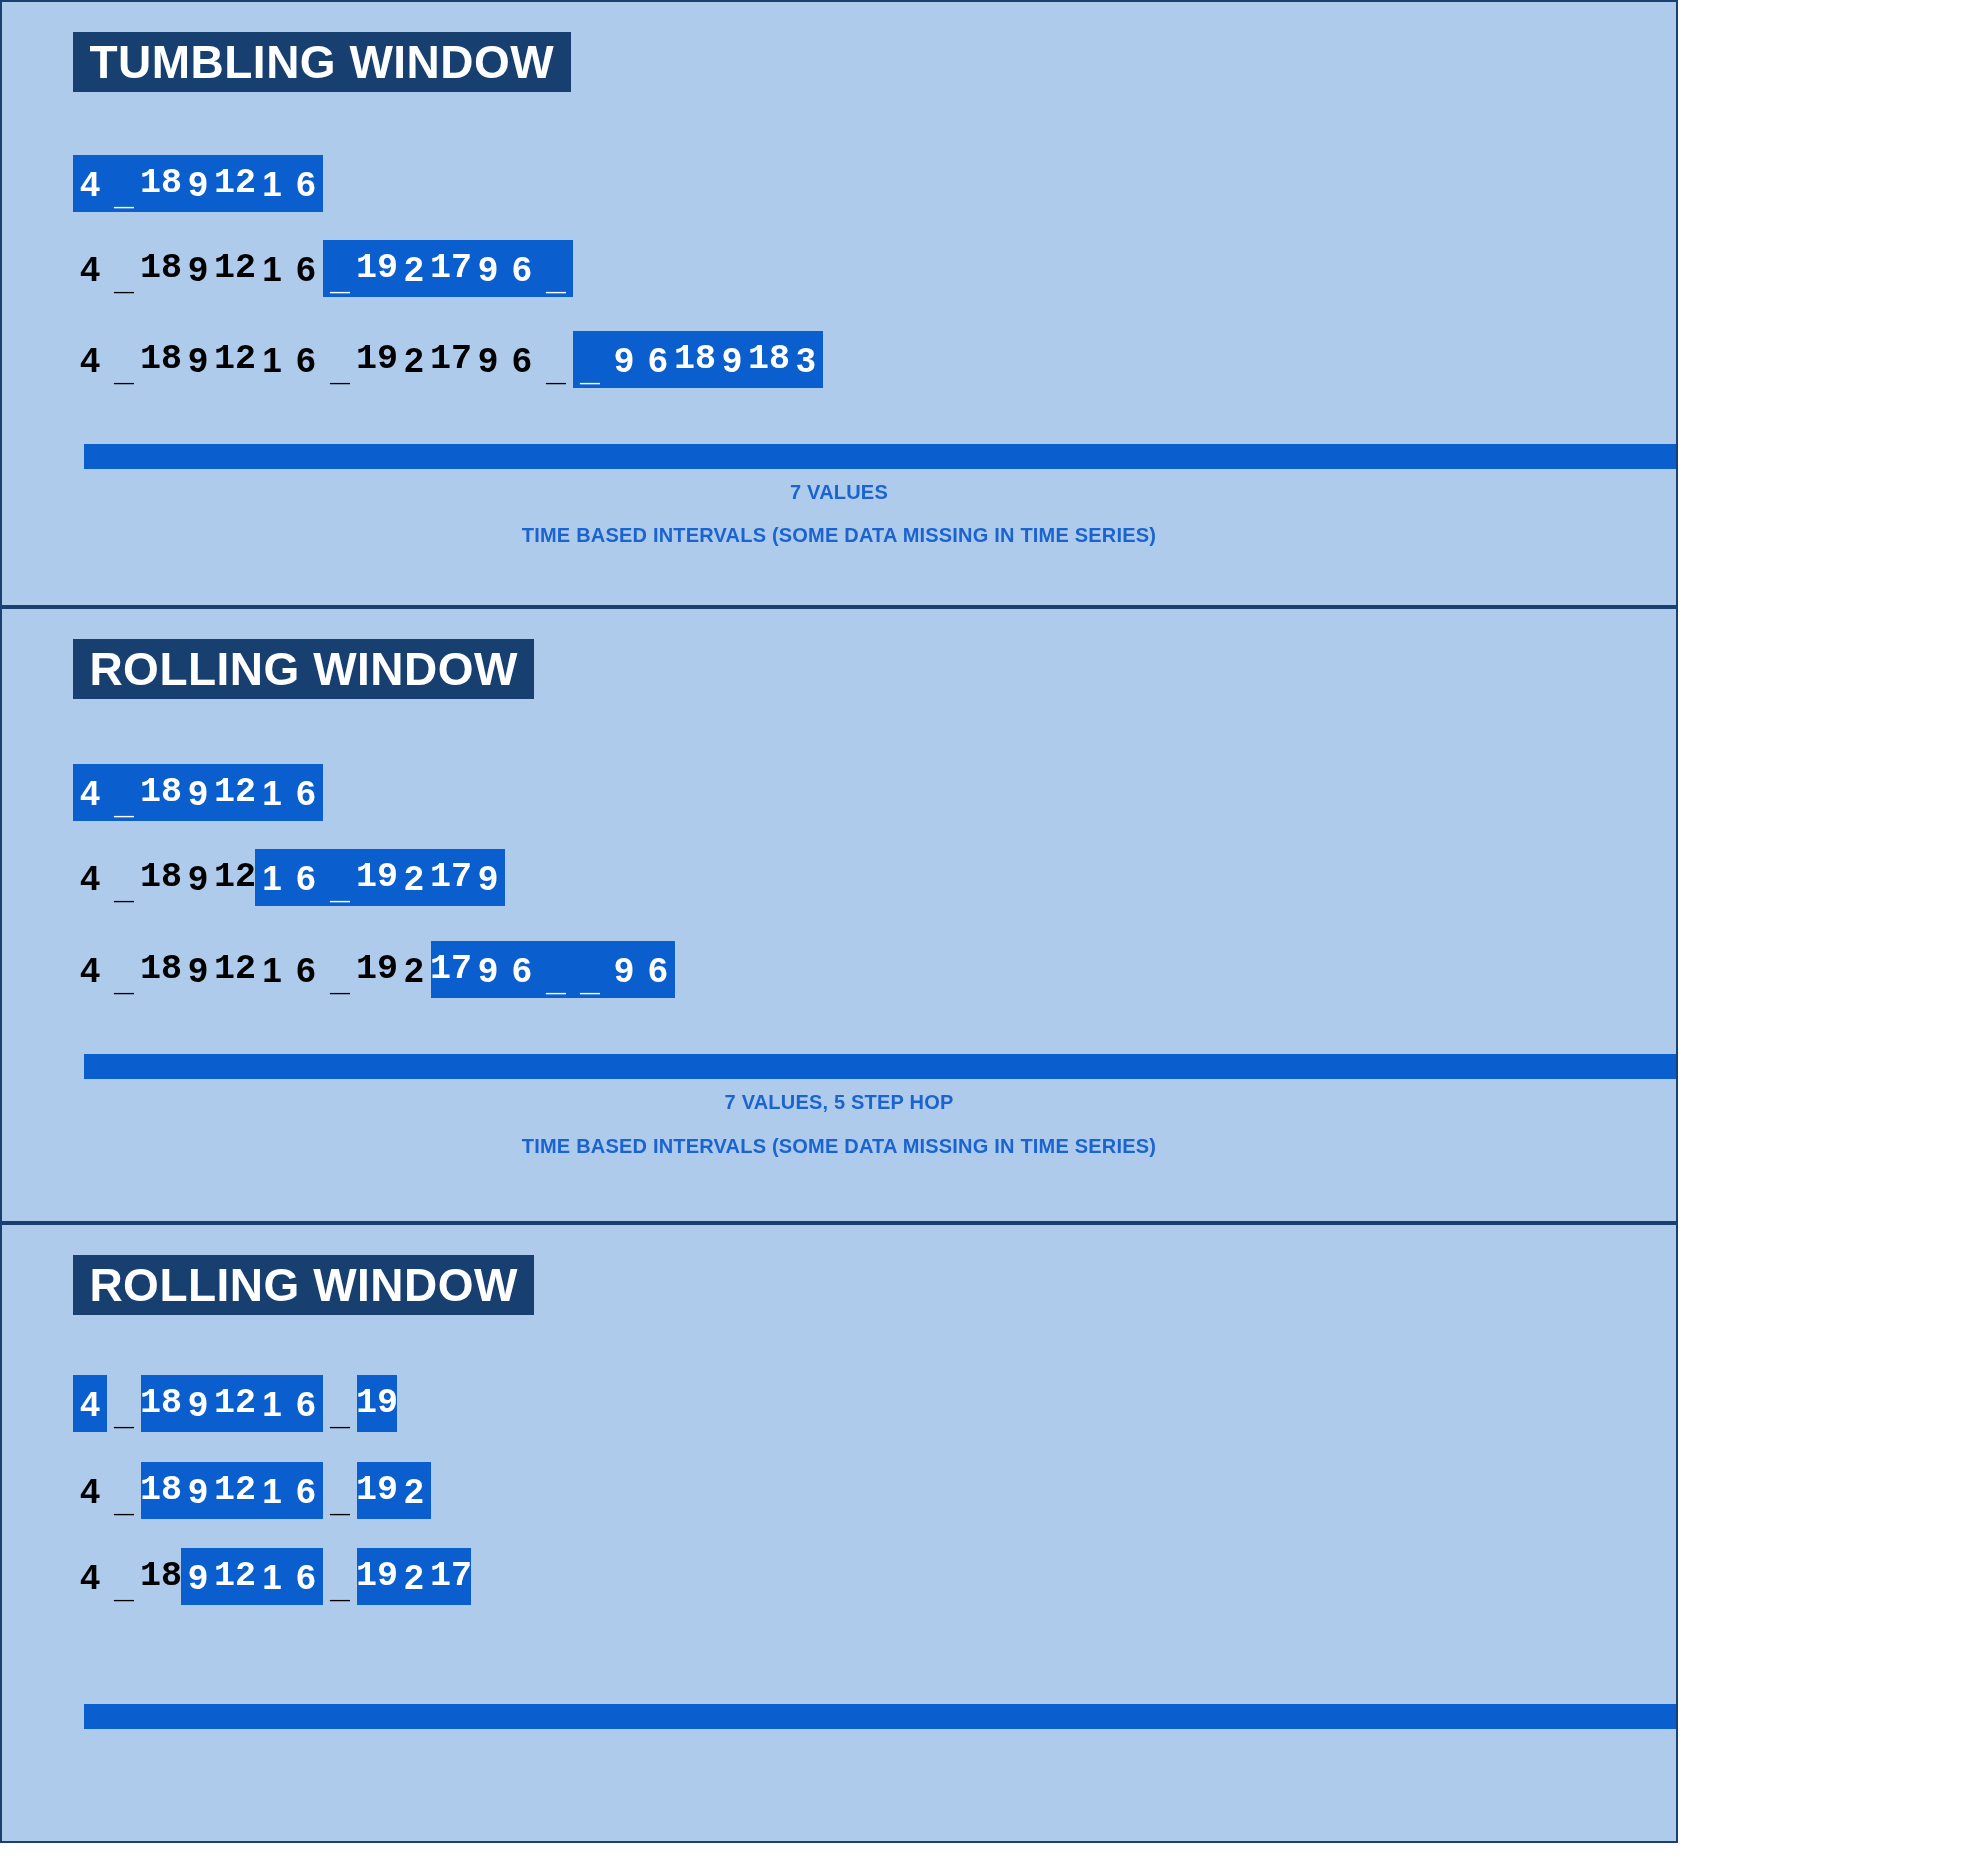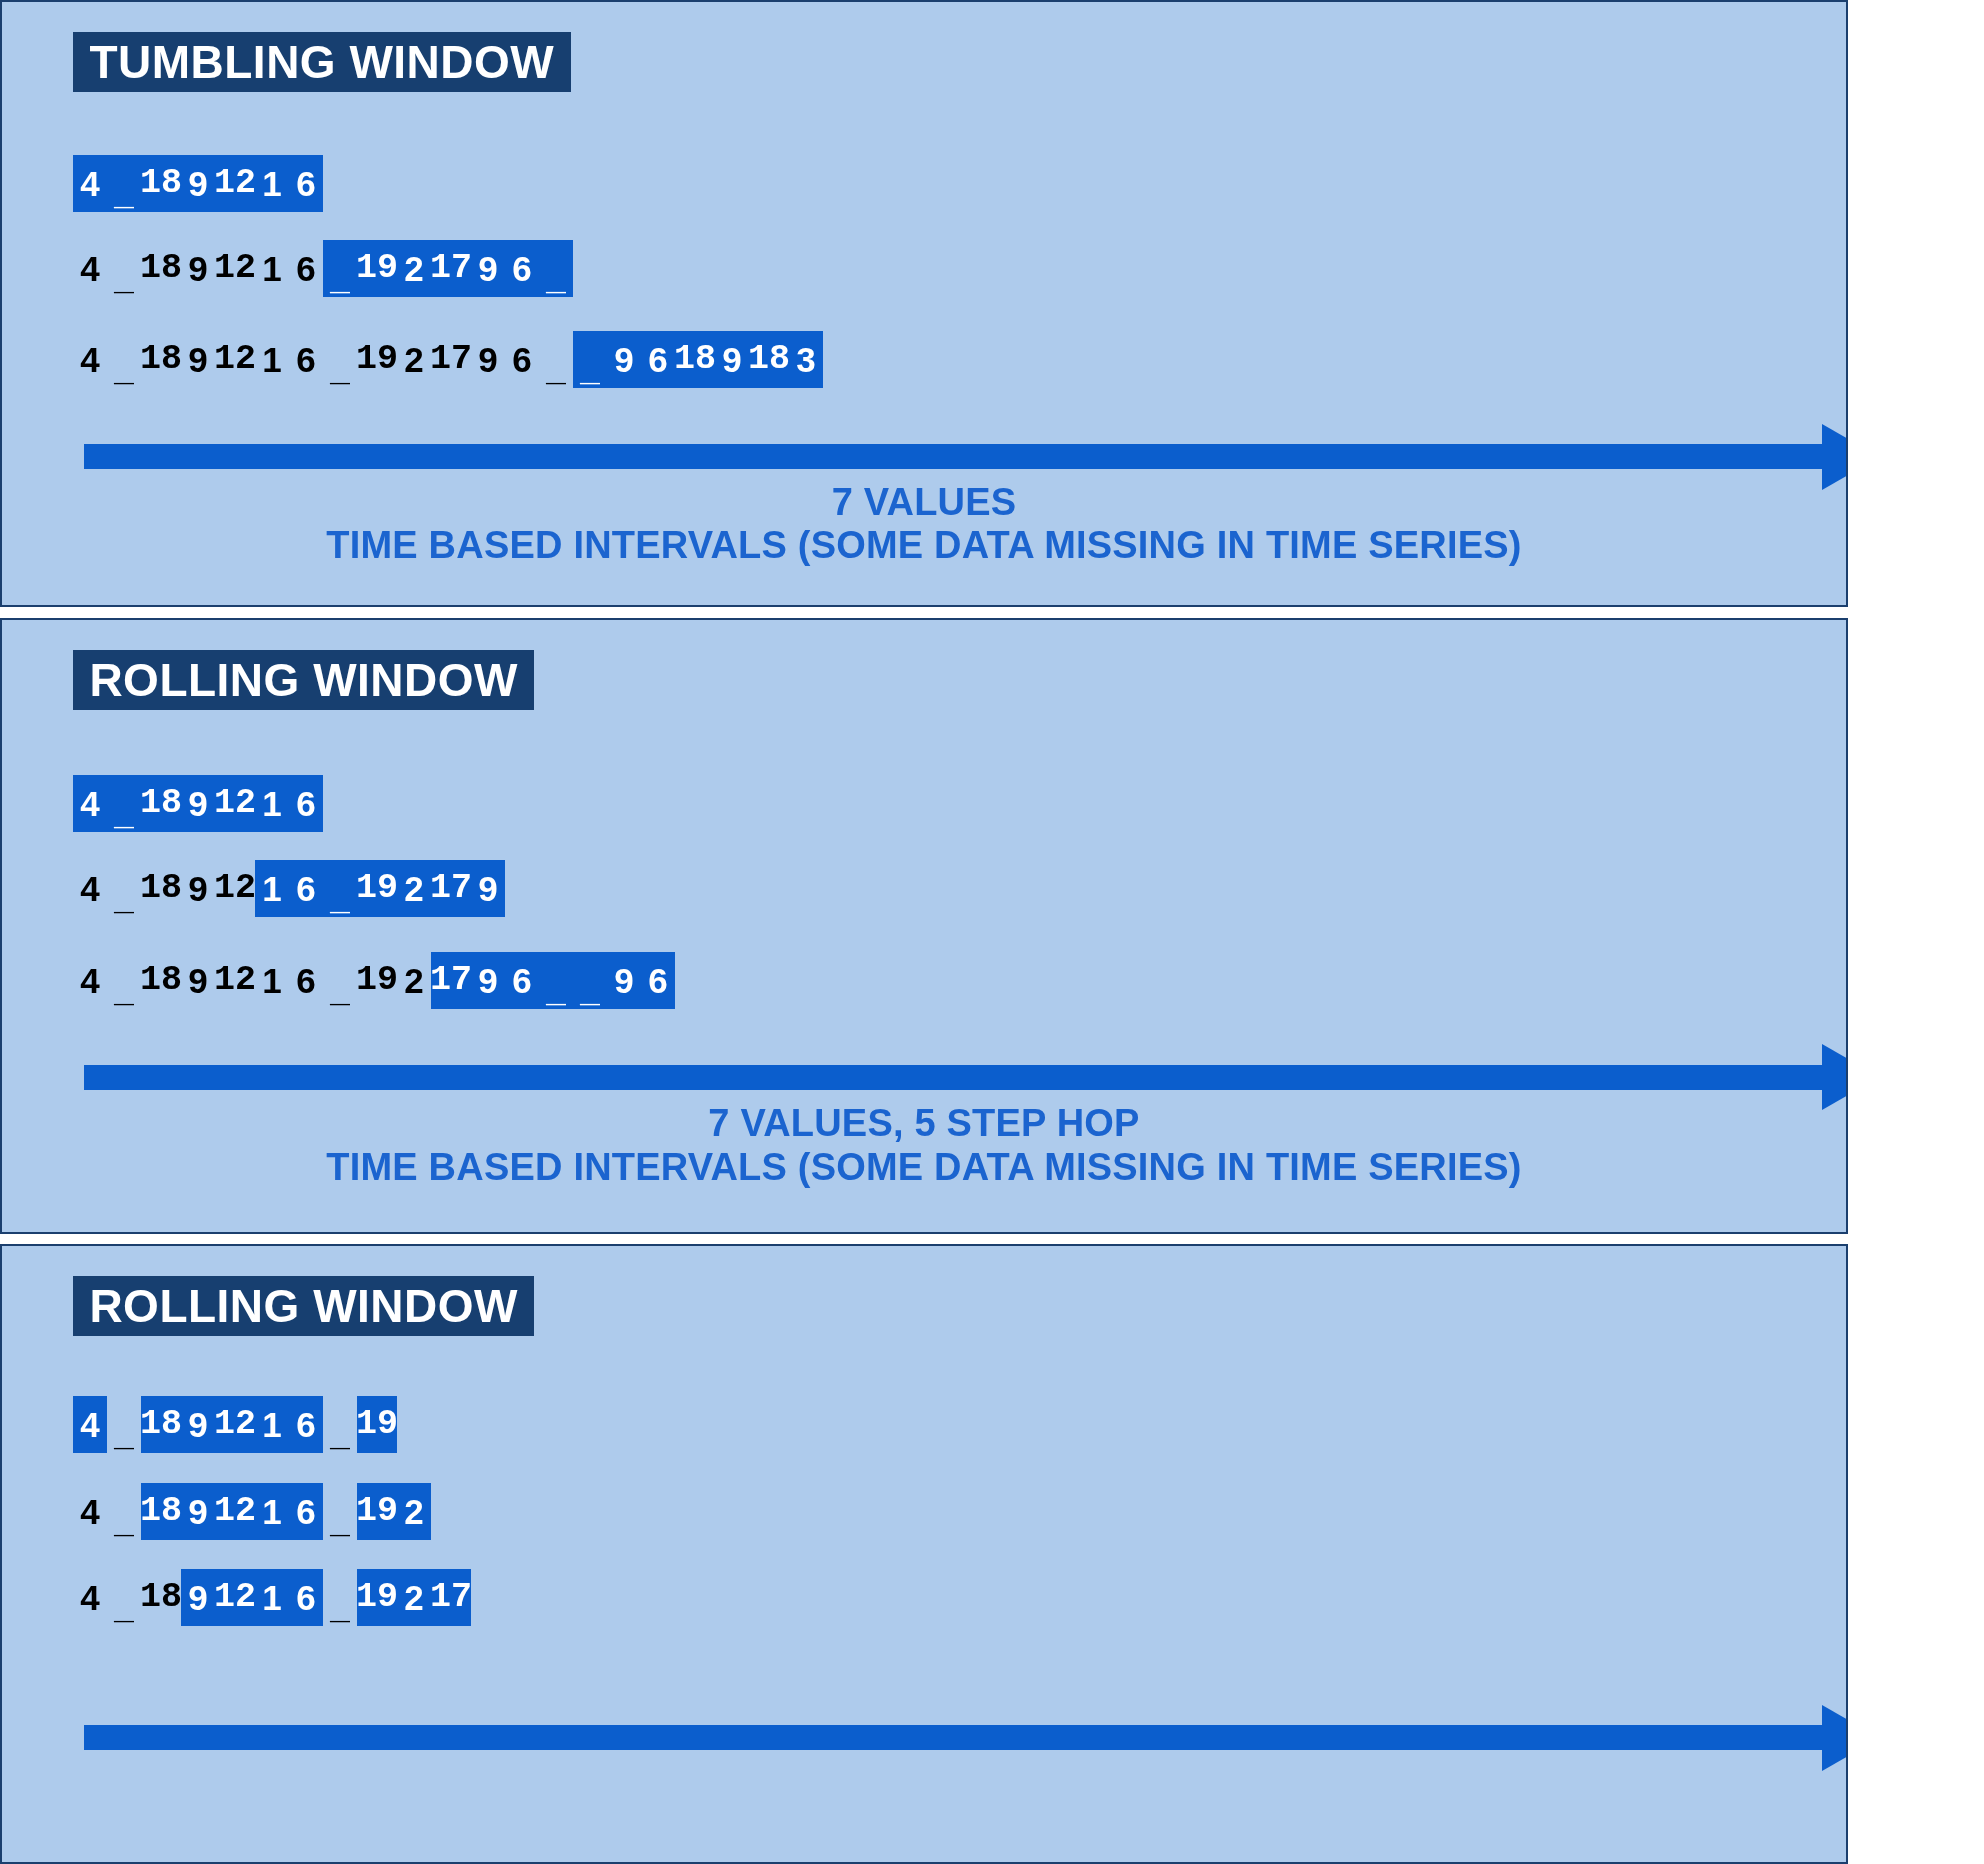--- a/index.html
+++ b/index.html
@@ -2,23 +2,22 @@
 <html style="font-size:7.7px"><head>
 <meta charset="utf-8">
 <style>
   html,body{margin:0;padding:0;background:#ffffff;}
   body{
     width:1985px;height:1864px;
     font-family:"Liberation Sans","DejaVu Sans",sans-serif;
     -webkit-font-smoothing:antialiased;
   }
   .diagram{
-    width:1848px;height:1864px;
+    width:1678px;height:1864px;
     display:flex;flex-direction:column;
-    justify-content:space-between;
     box-sizing:border-box;
     background:#ffffff;
   }
   .panel{
     position:relative;
     background:#aecbec;
     border:2.4px solid #1b3f6e;
     box-sizing:border-box;
     overflow:hidden;
   }
@@ -89,21 +88,21 @@
     border-left:58px solid #0b5ecd;
     flex:0 0 auto;
   }
 
   
   .caption{
     position:absolute;
     left:0;right:0;
     text-align:center;
     color:#1b64cf;
-    font-size:38px;
+    font-size:20px;
     font-weight:bold;
     letter-spacing:0.2px;
   }
 </style>
 </head>
 <body>
 
 <div class="diagram">
 
   <section class="panel panel-tumbling">

